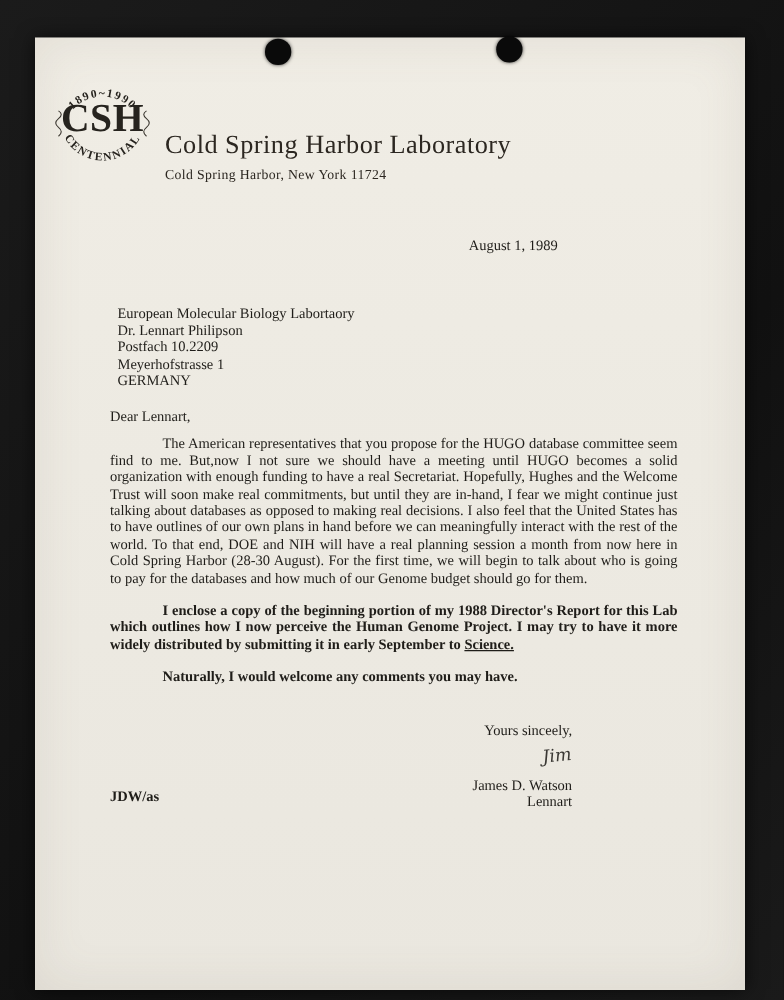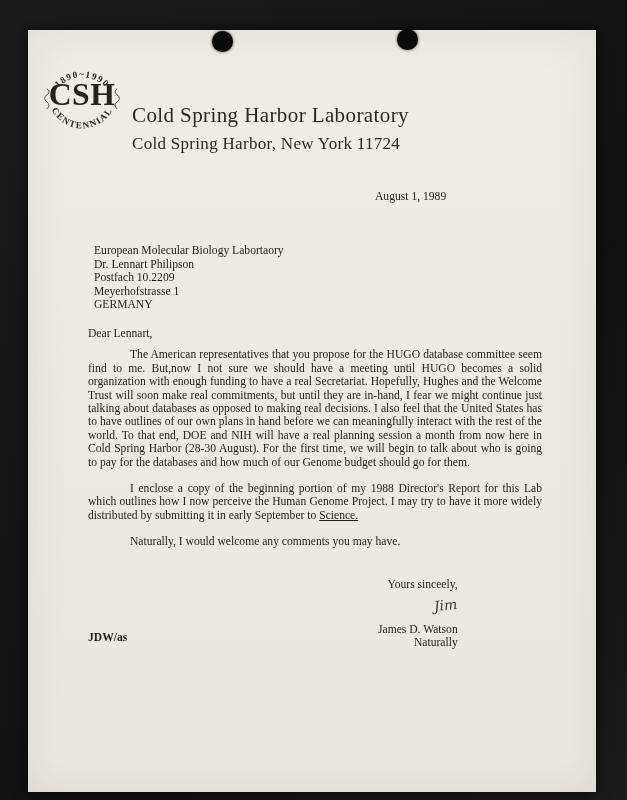--- a/index.html
+++ b/index.html
@@ -48,21 +48,21 @@
   .seal .monogram { font-size: 36px; font-weight: bold; letter-spacing: 0.5px; }
   .seal .helix { stroke: #3a362f; stroke-width: 1; fill: none; }
 
   .org-block { position: absolute; left: 104px; top: 36px; margin-top: 37px; }
   .org-name {
     font-size: 21px;
     letter-spacing: 0.4px;
     color: #2c2721;
   }
   .org-address {
-    font-size: 17px;
+    font-size: 11px;
     letter-spacing: 0.3px;
     margin-top: 6px;
     color: #2c2721;
   }
 
   .letter-text { font-size: 11.6px; line-height: 13.4px; color: #1f1d19; }
 
   .date-line { position: absolute; left: 347px; top: 160px; }
 
   .recipient { position: absolute; left: 66px; top: 214px; }
@@ -73,21 +73,21 @@
     left: 60px;
     top: 297px;
     width: 454px;
   }
   .body-block p {
     margin: 0;
     text-align: justify;
     text-indent: 42px;
   }
   .body-block .salutation { margin: 0 0 8px 0; }
-  .body-block .para + .para { margin-top: 13px; }
+  .body-block .para + .para { margin-top: 13px; font-weight: bold; }
   .underlined { text-decoration: underline; }
 
   .closing-block { position: absolute; left: 350px; top: 548px; text-align: right; }
   .signature {
     margin-top: 8px;
     margin-left: 10px;
     font-style: italic;
     font-size: 14px;
     color: #3a3834;
     transform: rotate(-6deg);
@@ -141,21 +141,21 @@
       <div class="salutation">Dear Lennart,</div>
       <p class="para">The American representatives that you propose for the HUGO database committee seem find to me.  But,now I not sure we should have a meeting until HUGO becomes a solid organization with enough funding to have a real Secretariat.  Hopefully, Hughes and the Welcome Trust will soon make real commitments, but until they are in-hand, I fear we might continue just talking about databases as opposed to making real decisions.  I also feel that the United States has to have outlines of our own plans in hand before we can meaningfully interact with the rest of the world.  To that end, DOE and NIH will have a real planning session a month from now here in Cold Spring Harbor (28-30 August).  For the first time, we will begin to talk about who is going to pay for the databases and how much of our Genome budget should go for them.</p>
       <p class="para"><span>I enclose a copy of the beginning portion of my 1988 Director's Report for this Lab which outlines how I now perceive the Human Genome Project.  I may try to have it more widely distributed by submitting it in early September to </span><span class="underlined">Science.</span></p>
       <p class="para">Naturally, I would welcome any comments you may have.</p>
     </div>
 
     <div class="closing-block letter-text">
       <div>Yours sinceely,</div>
       <div class="signature">Jim</div>
       <div class="sender-name">James D. Watson</div>
-      <div class="sender-title">Naturally</div>
+      <div class="sender-title">Lennart</div>
     </div>
 
     <div class="typist letter-text">JDW/as</div>
 
   </div>
 
   <div class="punch-hole hole-1"></div>
   <div class="punch-hole hole-2"></div>
 
 </div>

